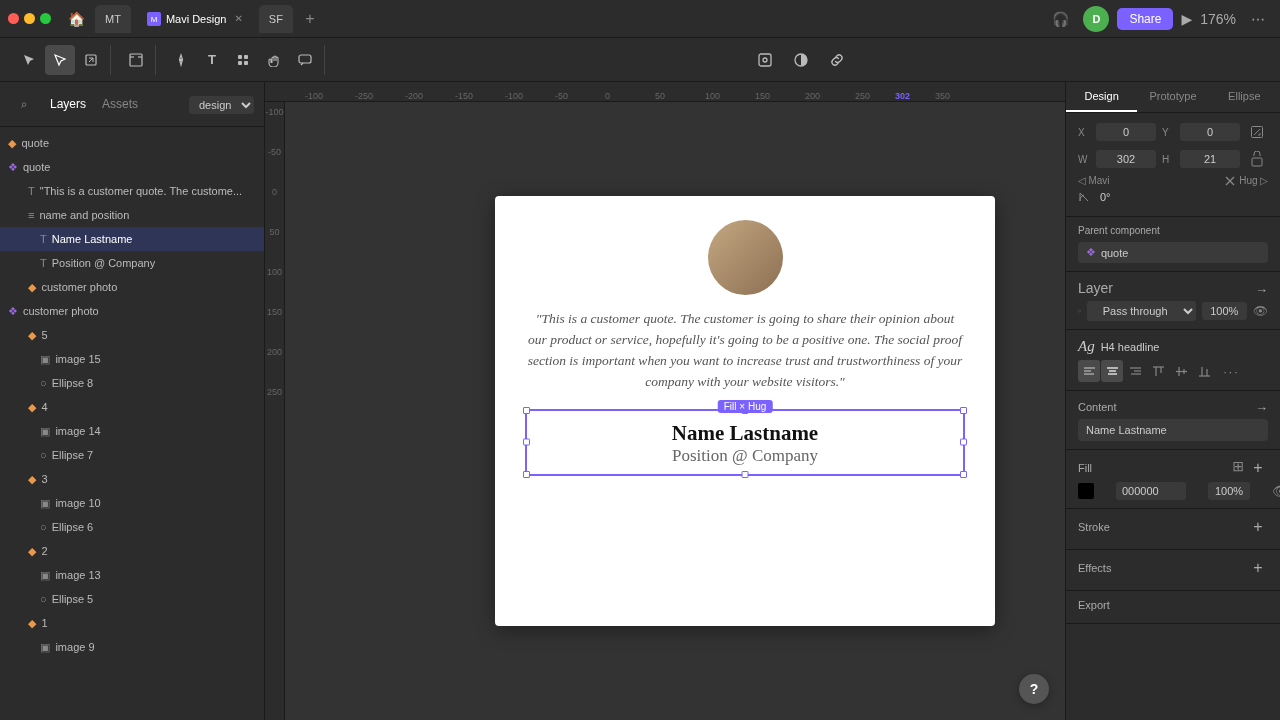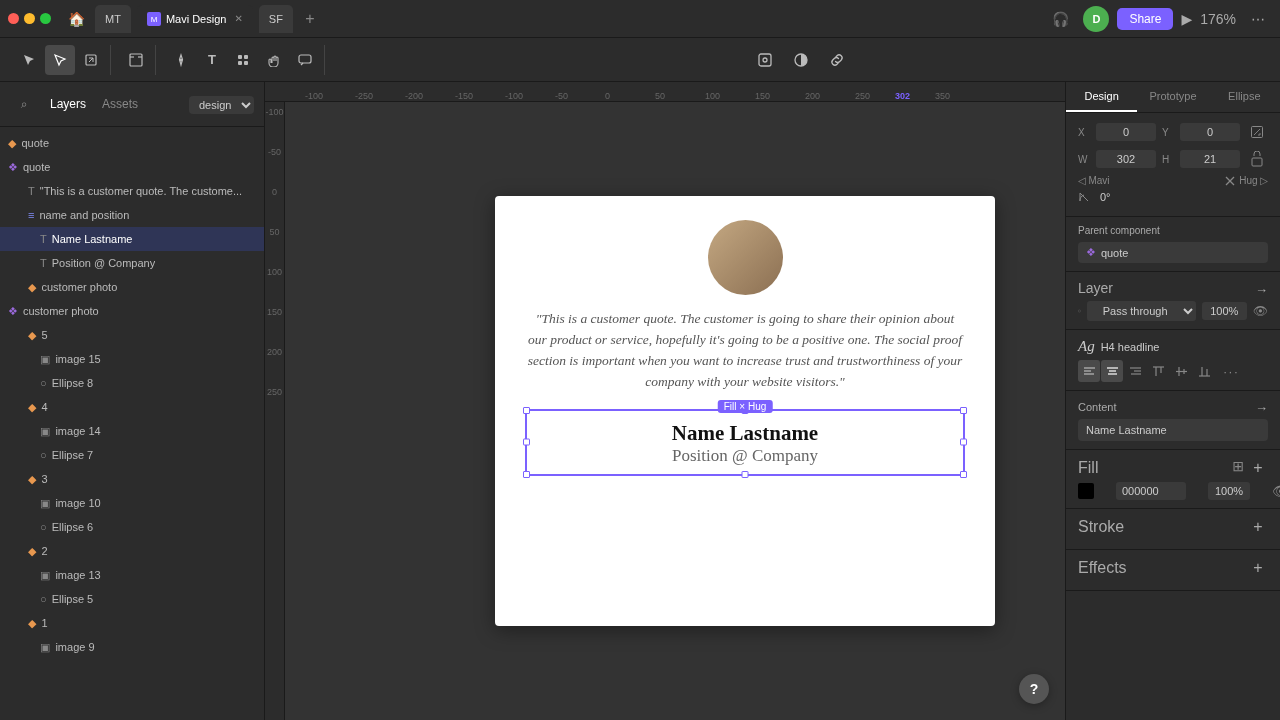--- a/index.html
+++ b/index.html
@@ -104,21 +104,21 @@
     .content-input { background: #3a3a3a; border: none; border-radius: 4px; color: #ccc; font-size: 11px; padding: 5px 8px; width: 100%; outline: none; }
 
     .fill-row { display: flex; align-items: center; gap: 22px; }
     .color-swatch { width: 16px; height: 16px; border-radius: 2px; background: #000; flex-shrink: 0; }
     .fill-hex { background: #3a3a3a; border: none; border-radius: 3px; color: #ccc; font-size: 11px; padding: 3px 6px; width: 70px; outline: none; }
     .fill-opacity { background: #3a3a3a; border: none; border-radius: 3px; color: #ccc; font-size: 11px; padding: 3px 6px; width: 42px; outline: none; text-align: center; }
     .fill-actions { display: flex; gap: 3px; margin-left: auto; }
     .fill-action-btn { color: #888; font-size: 14px; cursor: pointer; }
 
     .section-header { display: flex; align-items: center; justify-content: space-between; margin-bottom: 4px; }
-    .section-header-label { font-size: 16px; color: #aaa; }
+    .section-header-label { font-size: 11px; color: #aaa; }
     .add-btn { color: #aaa; font-size: 16px; cursor: pointer; width: 20px; height: 20px; display: flex; align-items: center; justify-content: center; }
 
     
     .help-btn { position: absolute; bottom: 16px; right: 16px; width: 30px; height: 30px; background: #555; border-radius: 50%; display: flex; align-items: center; justify-content: center; color: #fff; font-size: 14px; font-weight: 600; cursor: pointer; box-shadow: 0 2px 8px rgba(0,0,0,0.3); }
   </style>
 </head>
 <body>
 
 <div class="top-bar">
   <div class="traffic-lights">
@@ -587,14 +587,19 @@
       </div>
     </div>
 
     <div class="rp-section">
       <div class="section-header">
         <span class="section-header-label">Effects</span>
         <div class="add-btn">+</div>
       </div>
     </div>
 
+    <div class="rp-section">
+      <div class="section-header">
+        <span class="section-header-label">Export</span>
+      </div>
+    </div>
   </div>
 </div>
 
 </body></html>

